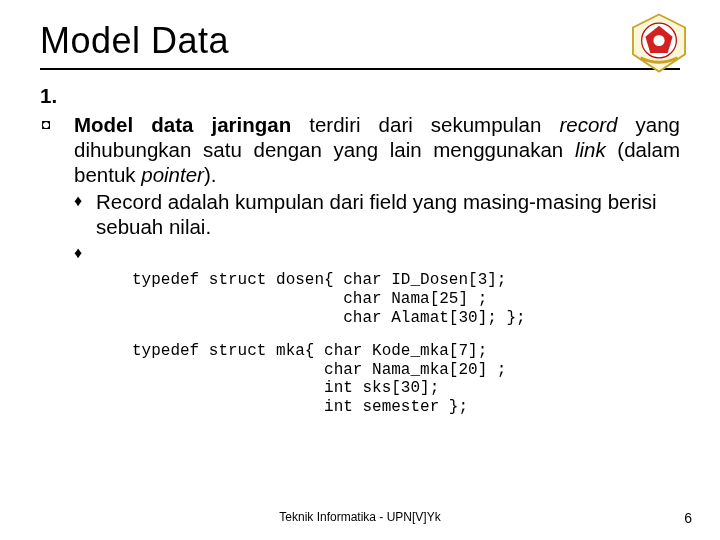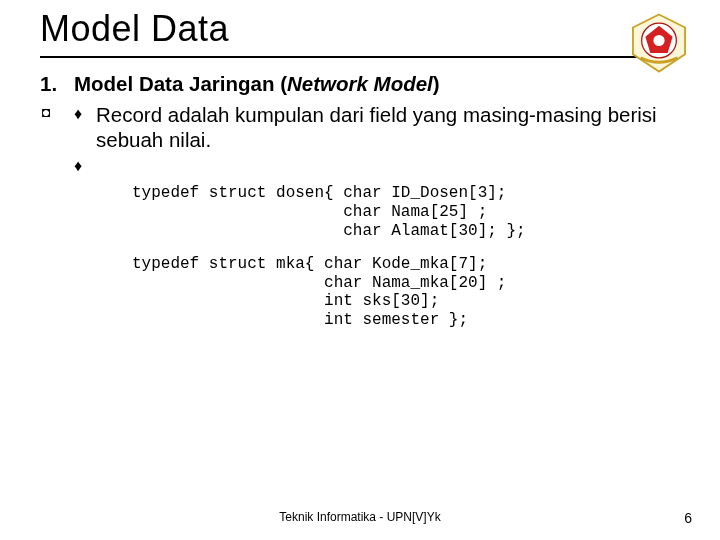--- a/index.html
+++ b/index.html
@@ -6,21 +6,21 @@
   body {
     width: 720px;
     height: 540px;
     background: #fff;
     font-family: Arial, Helvetica, sans-serif;
     color: #000;
     position: relative;
     overflow: hidden;
   }
   .slide {
-    padding: 8px 40px 0 40px;
+    padding: 20px 40px 0 40px;
   }
   .logo {
     position: absolute;
     top: 12px;
     right: 30px;
     width: 62px;
     height: 62px;
   }
   .title {
     font-size: 36px;
@@ -114,28 +114,28 @@
   <path d="M20 74 Q50 88 80 74" stroke="#c9a227" stroke-width="5" fill="none"></path>
 </svg>
 
 <div class="slide">
 
   <h1 class="title">Model Data</h1>
   <hr class="rule">
 
   <div class="list-1">
     <span class="num">1.</span>
-    <span>
-      <span>Model Data Jaringan (</span><i>Network Model</i><span>)</span>
-    </span>
   </div>
 
   <div class="list-sq">
     <span class="sq-bullet">◘</span>
     <div style="flex:1">
+      <div class="body-text">
+        <b>Model data jaringan</b><span> terdiri dari sekumpulan </span><i>record</i><span> yang dihubungkan satu dengan yang lain menggunakan </span><i>link</i><span> (dalam bentuk </span><i>pointer</i><span>).</span>
+      </div>
 
       <div class="sub-item">
         <span class="diamond">♦</span>
         <span>Record adalah kumpulan dari field yang masing-masing berisi sebuah nilai.</span>
       </div>
       <div class="sub-item">
         <span class="diamond">♦</span>
       </div>
 
       <div class="code-block">typedef struct dosen{ char ID_Dosen[3];

